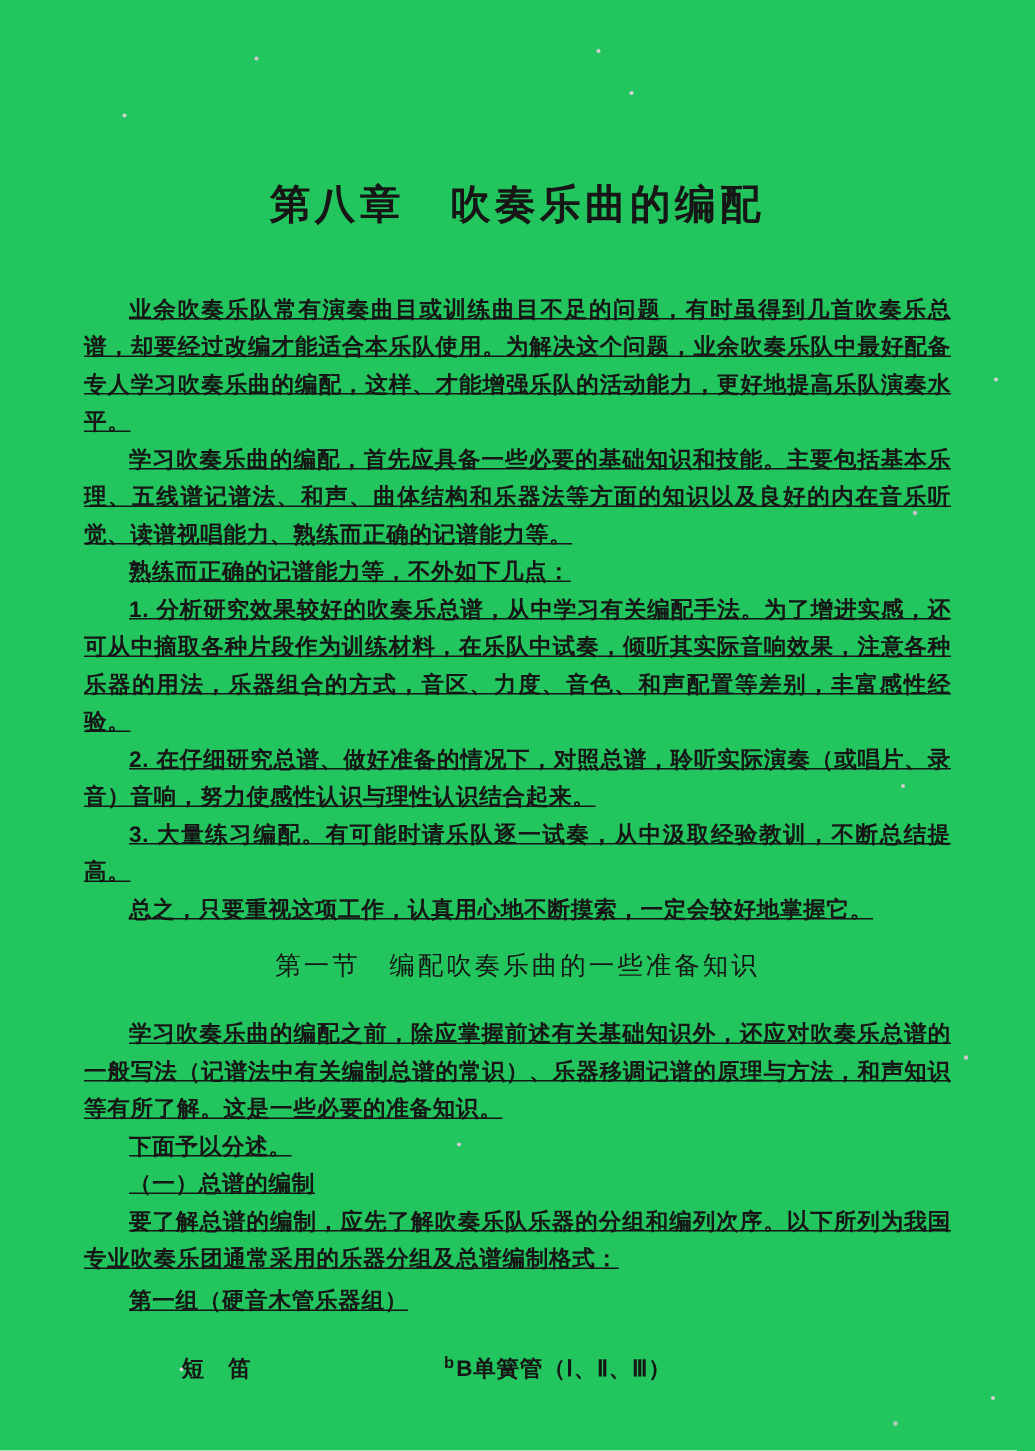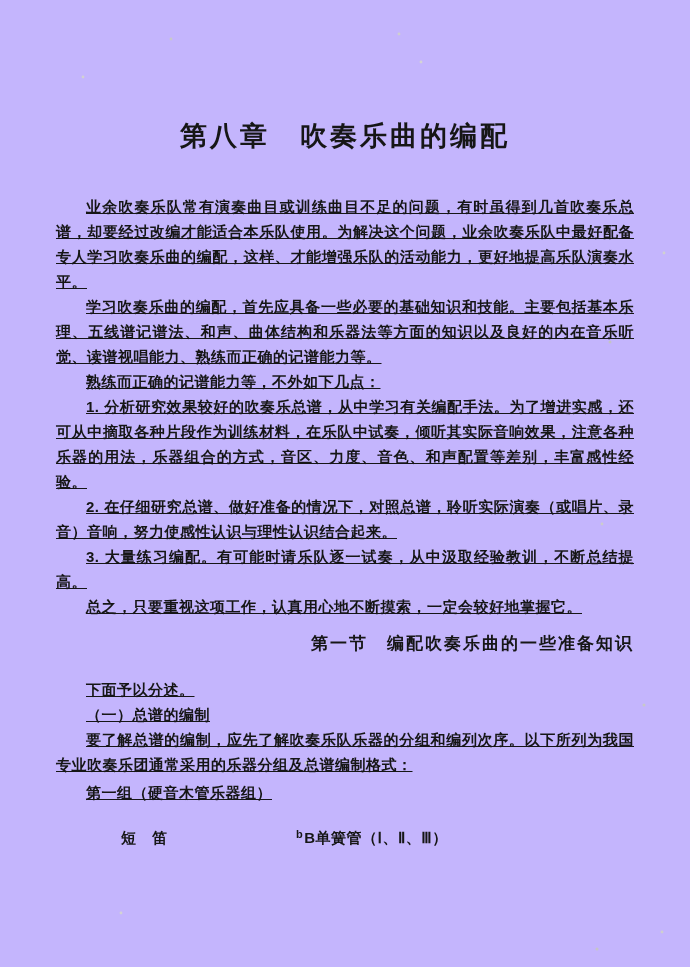--- a/index.html
+++ b/index.html
@@ -2,21 +2,21 @@
 <html><head>
 <meta charset="utf-8">
 <style>
   html, body { margin: 0; padding: 0; background: #ffffff; }
   .page {
     position: relative;
     width: 690px;
     height: 967px;
     box-sizing: border-box;
     padding: 0 56px;
-    background: #c4b5fd;
+    background: #22c55e;
     color: #161616;
     font-family: "Liberation Sans", sans-serif;
     font-weight: bold;
     overflow: hidden;
   }
   .specks {
     position: absolute; left: 0; top: 0;
     width: 2px; height: 2px; border-radius: 50%;
     background: transparent;
     box-shadow:
@@ -47,24 +47,24 @@
     line-height: 25px;
     text-align: justify;
     text-indent: 2em;
     letter-spacing: 0.5px;
     text-decoration: underline;
   }
   .section-title {
     margin: 12px 0 20px 0;
     font-size: 17px;
     line-height: 26px;
-    text-align: right;
+    text-align: center;
     text-indent: 0;
     letter-spacing: 2px;
-    font-weight: bold;
+    font-weight: normal;
   }
   .group-title { margin-top: 3px; }
   .instrument-table {
     margin: 20px 0 0 64px;
     display: grid;
     grid-template-columns: 176px 186px auto;
     row-gap: 3px;
     font-size: 15px;
     line-height: 25px;
     letter-spacing: 0.5px;
@@ -87,20 +87,21 @@
   <p>业余吹奏乐队常有演奏曲目或训练曲目不足的问题，有时虽得到几首吹奏乐总谱，却要经过改编才能适合本乐队使用。为解决这个问题，业余吹奏乐队中最好配备专人学习吹奏乐曲的编配，这样、才能增强乐队的活动能力，更好地提高乐队演奏水平。</p>
   <p>学习吹奏乐曲的编配，首先应具备一些必要的基础知识和技能。主要包括基本乐理、五线谱记谱法、和声、曲体结构和乐器法等方面的知识以及良好的内在音乐听觉、读谱视唱能力、熟练而正确的记谱能力等。</p>
   <p>熟练而正确的记谱能力等，不外如下几点：</p>
   <p>1. 分析研究效果较好的吹奏乐总谱，从中学习有关编配手法。为了增进实感，还可从中摘取各种片段作为训练材料，在乐队中试奏，倾听其实际音响效果，注意各种乐器的用法，乐器组合的方式，音区、力度、音色、和声配置等差别，丰富感性经验。</p>
   <p>2. 在仔细研究总谱、做好准备的情况下，对照总谱，聆听实际演奏（或唱片、录音）音响，努力使感性认识与理性认识结合起来。</p>
   <p>3. 大量练习编配。有可能时请乐队逐一试奏，从中汲取经验教训，不断总结提高。</p>
   <p>总之，只要重视这项工作，认真用心地不断摸索，一定会较好地掌握它。</p>
 
   <h2 class="section-title">第一节　编配吹奏乐曲的一些准备知识</h2>
 
+  <p>学习吹奏乐曲的编配之前，除应掌握前述有关基础知识外，还应对吹奏乐总谱的一般写法（记谱法中有关编制总谱的常识）、乐器移调记谱的原理与方法，和声知识等有所了解。这是一些必要的准备知识。</p>
   <p>下面予以分述。</p>
   <p>（一）总谱的编制</p>
   <p>要了解总谱的编制，应先了解吹奏乐队乐器的分组和编列次序。以下所列为我国专业吹奏乐团通常采用的乐器分组及总谱编制格式：</p>
   <p class="group-title">第一组（硬音木管乐器组）</p>
 
   <div class="instrument-table">
     <div class="cell"><span class="flat"></span><span>短　笛</span></div>
     <div class="cell"><span class="flat">b</span><span>B单簧管（Ⅰ、Ⅱ、Ⅲ）</span></div>
 
   </div>

